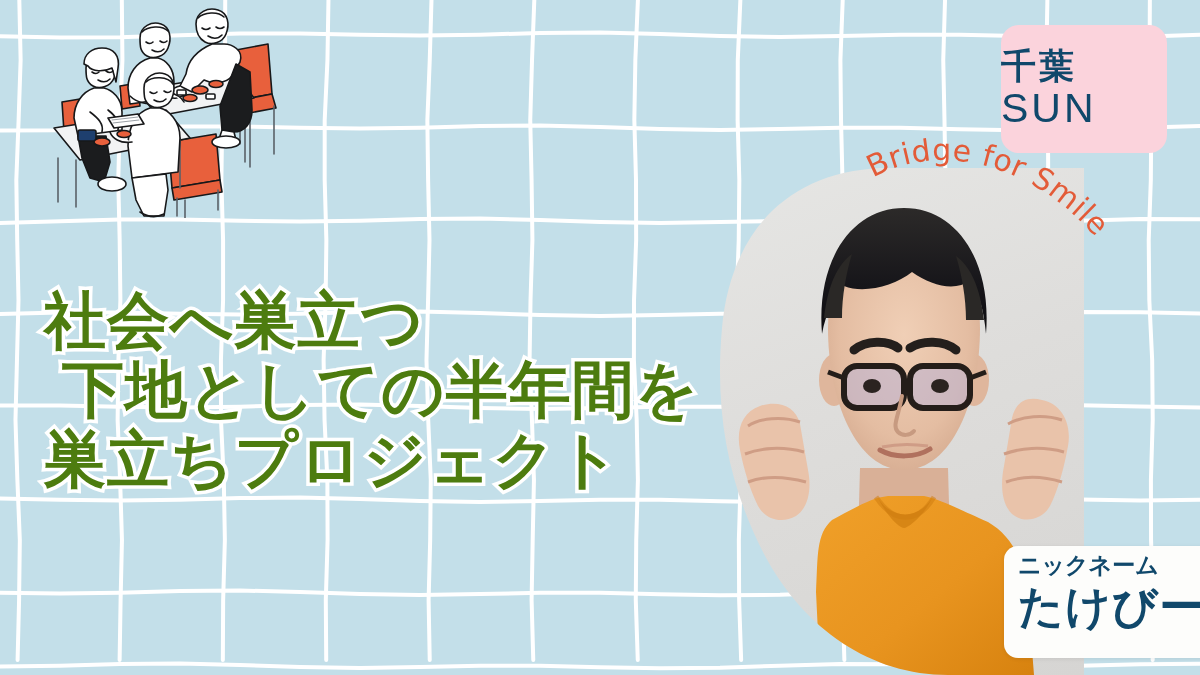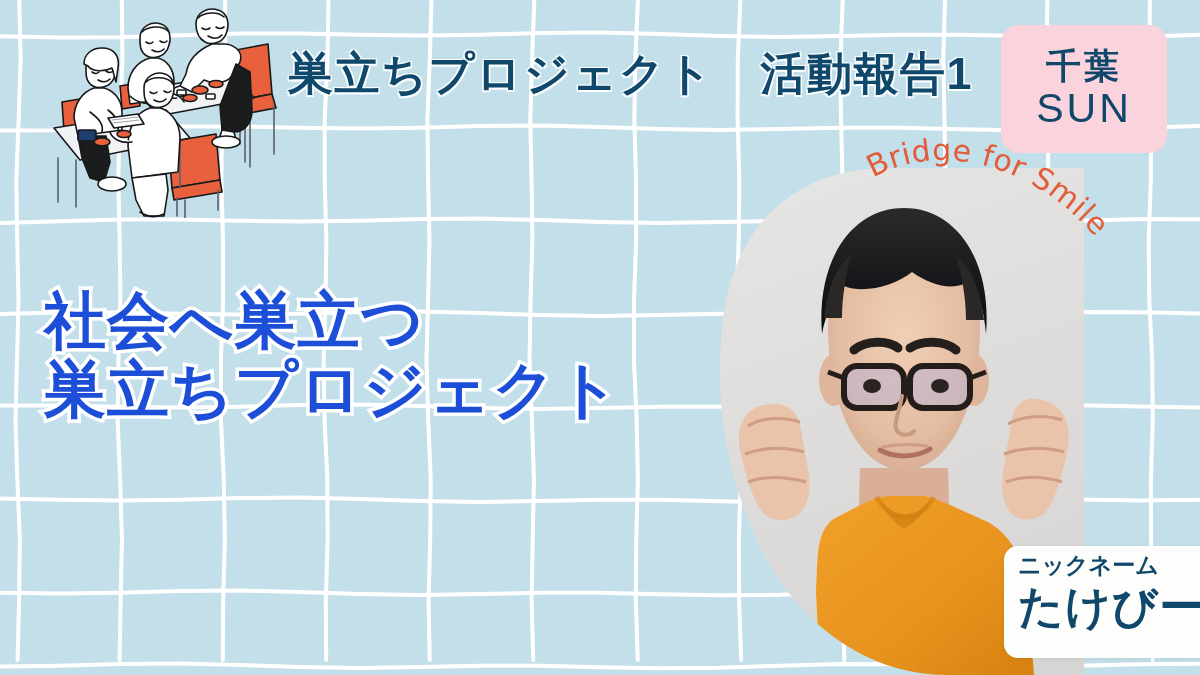--- a/index.html
+++ b/index.html
@@ -54,21 +54,21 @@
   .chiba-badge {
     position: absolute;
     left: 1001px;
     top: 25px;
     width: 166px;
     height: 128px;
     background: #fbd3dc;
     border-radius: 18px;
     display: flex;
     flex-direction: column;
-    align-items: center;
+    align-items: flex-start;
     justify-content: center;
     gap: 2px;
   }
   .chiba-badge .b-line1 {
     font-size: 35px;
     font-weight: bold;
     color: #10486b;
     letter-spacing: 3px;
     line-height: 1.05;
   }
@@ -145,21 +145,21 @@
   
   .headline {
     position: absolute;
     left: 44px;
     top: 286px;
     width: 700px;
   }
   .headline .hl {
     font-size: 62px;
     font-weight: bold;
-    color: #1d4ed8;
+    color: #4d7c0f;
     line-height: 1.12;
     letter-spacing: 1px;
     white-space: nowrap;
     -webkit-text-stroke: 7px #ffffff;
     paint-order: stroke fill;
   }
   .headline .hl.indent-1 { margin-left: 18px; }
   .headline .hl.indent-2 { margin-left: 0px; }
 </style>
 </head>
@@ -254,21 +254,20 @@
         <path d="M72 118 L98 115 M73 121 L99 118" stroke="#9aa0a6" stroke-width="1"></path>
         <ellipse cx="160" cy="88" rx="8" ry="4" fill="#e8603c" stroke="#17181a"></ellipse>
         <ellipse cx="176" cy="82" rx="7" ry="3.5" fill="#e8603c" stroke="#17181a"></ellipse>
         <ellipse cx="150" cy="96" rx="7" ry="3.5" fill="#e8603c" stroke="#17181a"></ellipse>
         <rect x="137" y="88" width="9" height="5" rx="1" fill="#ffffff" stroke="#17181a"></rect>
         <rect x="166" y="92" width="9" height="5" rx="1" fill="#ffffff" stroke="#17181a"></rect>
       </g>
     </svg>
   </div>
 
-  <div class="header-title">巣立ちプロジェクト　活動報告1</div>
 
   <div class="chiba-badge">
     <div class="b-line1">千葉</div>
     <div class="b-line2">SUN</div>
   </div>
 
   <div class="photo-wrap">
     <div class="photo-bg"></div>
     <svg class="photo-svg" viewBox="0 0 372 507" preserveAspectRatio="none" xmlns="http://www.w3.org/2000/svg">
       <defs>
@@ -346,20 +345,21 @@
         <path id="arcPath" d="M 18 38 C 90 -4 210 26 276 150" fill="none"></path>
       </defs>
       <text>
         <textPath href="#arcPath" startOffset="0">Bridge for Smile</textPath>
       </text>
     </svg>
   </div>
 
   <div class="headline">
     <div class="hl indent-0">社会へ巣立つ</div>
+    <div class="hl indent-1">下地としての半年間を</div>
     <div class="hl indent-2">巣立ちプロジェクト</div>
   </div>
 
   <div class="nickname-box">
     <div class="nn-label">ニックネーム</div>
     <div class="nn-value">たけびー</div>
   </div>
 
 </div>
 

